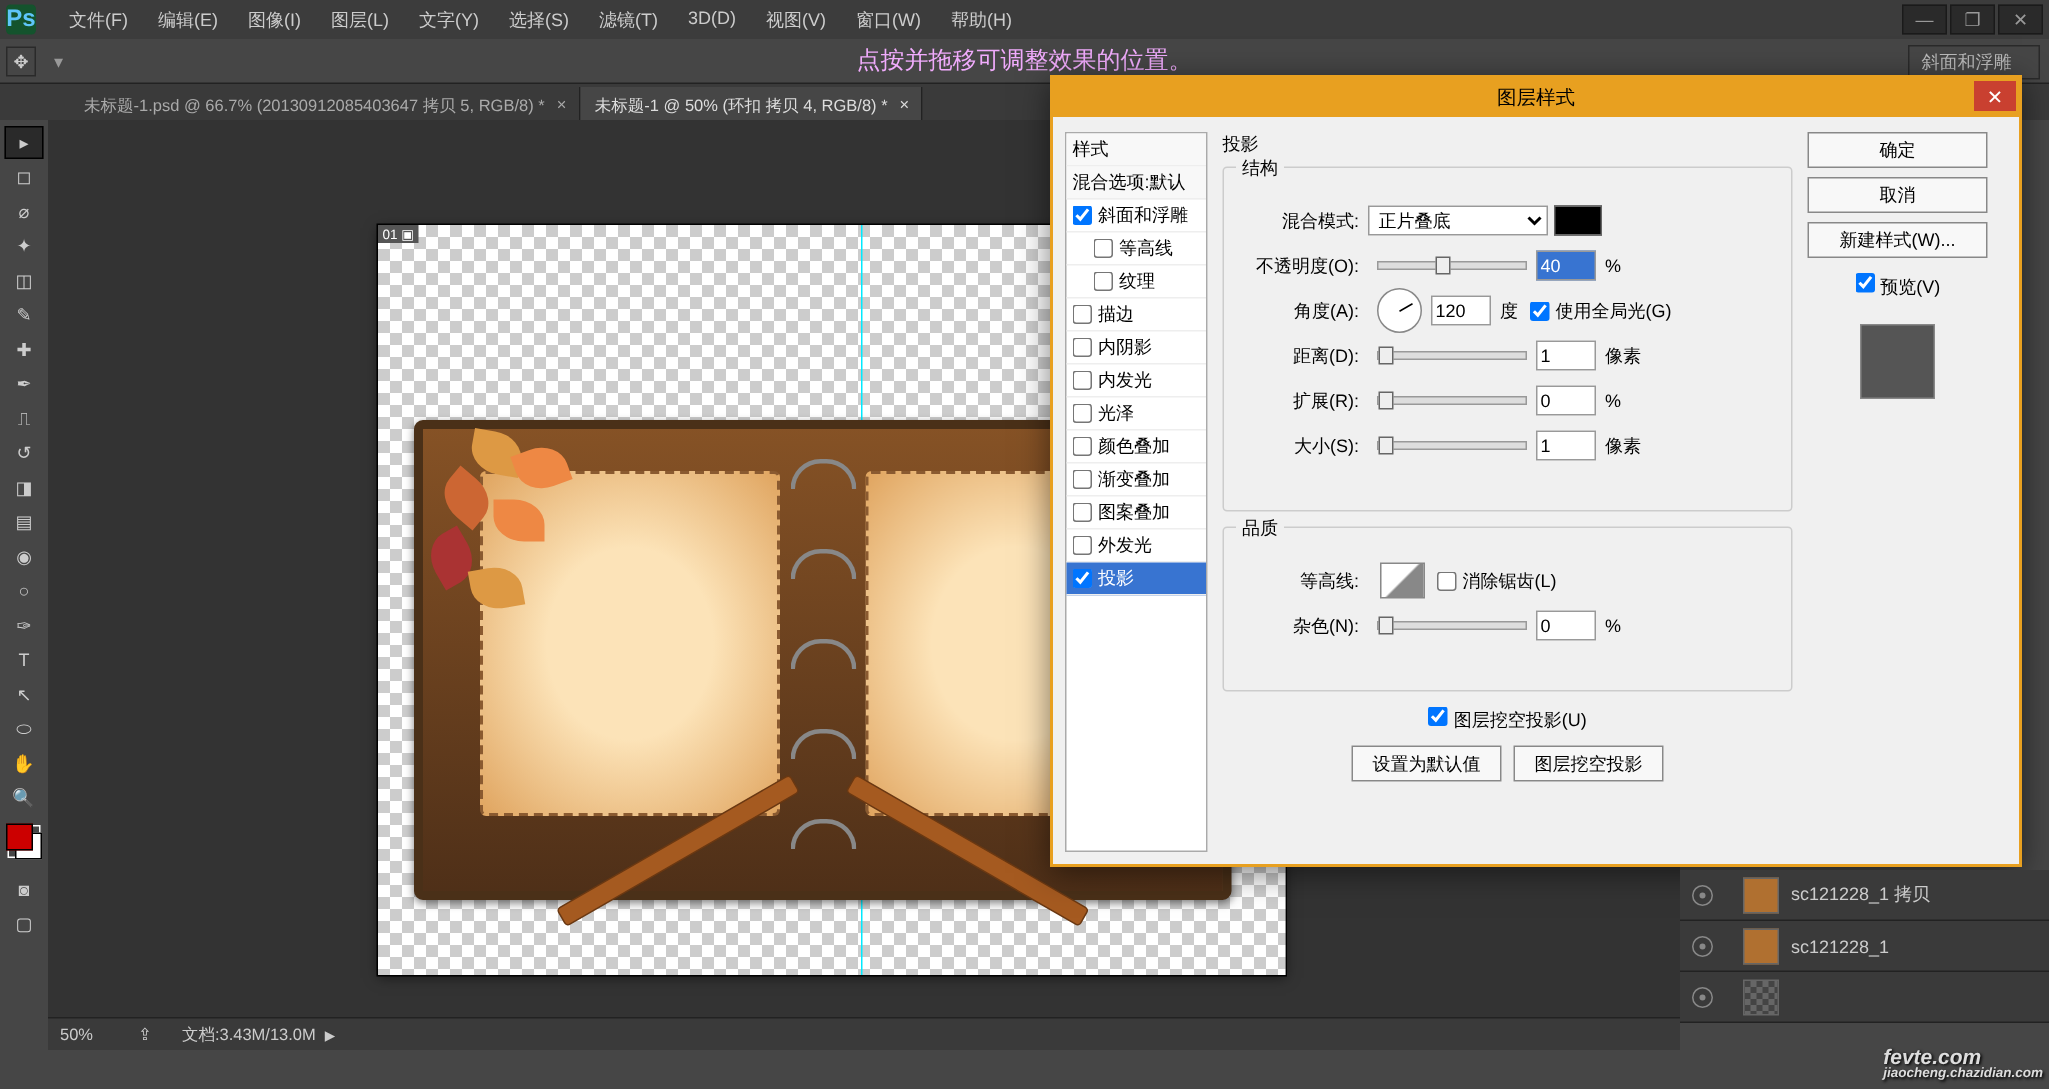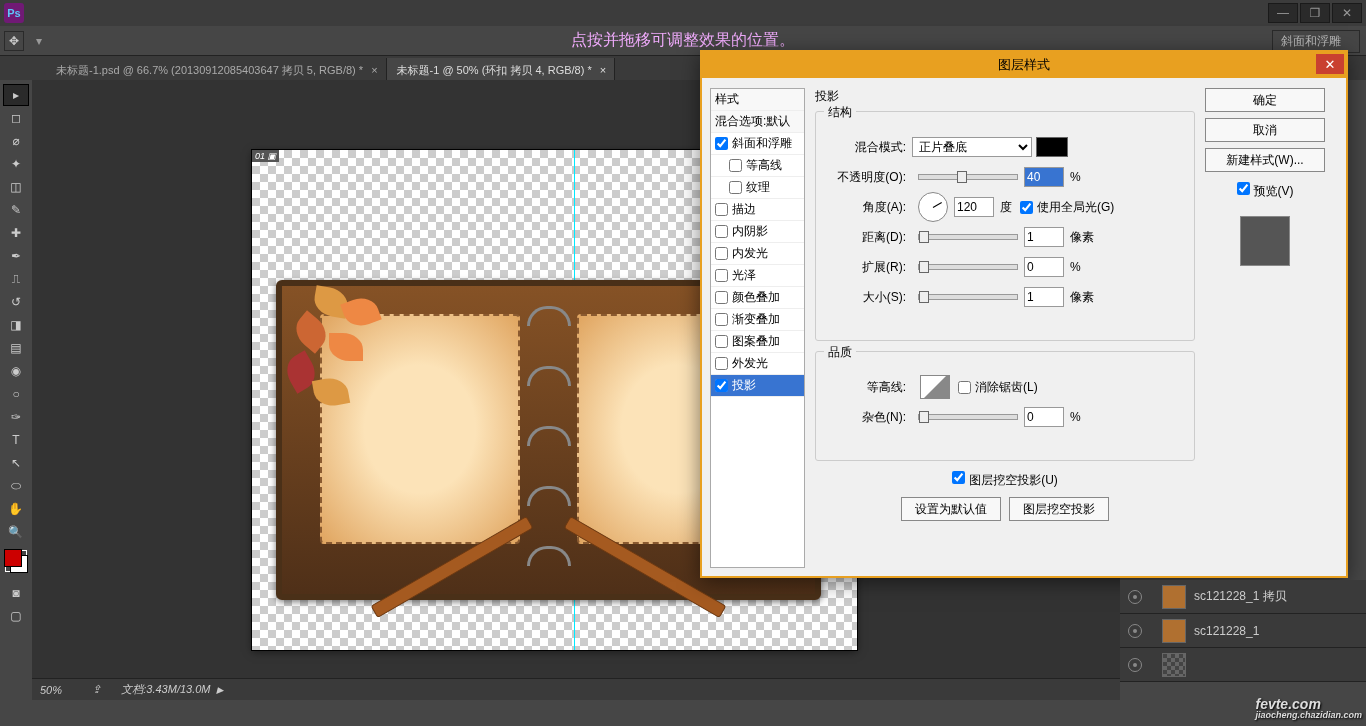--- a/index.html
+++ b/index.html
@@ -1,36 +1,36 @@
 <!DOCTYPE html>
 <html><head>
 <meta charset="utf-8">
 <style>
 * { margin: 0; padding: 0; box-sizing: border-box; font-family: "Microsoft YaHei", sans-serif; }
 body { width: 1366px; height: 726px; background: #464646; color: #ccc; font-size: 12px; overflow: hidden; position: relative; }
 .menubar { height: 26px; background: #3c3c3c; display: flex; align-items: center; padding: 0 4px; }
-.ps-logo { width: 20px; height: 20px; background: #701a75; color: #5fc5fa; font-weight: bold; display: flex; align-items: center; justify-content: center; border-radius: 3px; margin-right: 12px; font-size: 11px; }
+.ps-logo { width: 20px; height: 20px; background: #14532d; color: #5fc5fa; font-weight: bold; display: flex; align-items: center; justify-content: center; border-radius: 3px; margin-right: 12px; font-size: 16px; }
 .menu-item { padding: 4px 10px; cursor: default; }
 .win-controls { margin-left: auto; display: flex; }
 .win-btn { width: 30px; height: 20px; background: #2a2a2a; color: #999; display: flex; align-items: center; justify-content: center; border: 1px solid #1a1a1a; margin-left: 2px; }
 .optbar { height: 30px; background: #464646; border-bottom: 1px solid #222; display: flex; align-items: center; padding: 0 4px; position: relative; }
 .opt-preset { position: absolute; right: 6px; top: 4px; background: #464646; border: 1px solid #2a2a2a; padding: 2px 18px 2px 8px; color: #bbb; }
 .opt-hint { position: absolute; left: 50%; transform: translateX(-50%); color: #f0abfc; font-size: 16px; }
 .move-icon { width: 20px; height: 20px; display: flex; align-items: center; justify-content: center; margin-right: 6px; border: 1px solid #2a2a2a; }
 .tabs { height: 24px; background: #3a3a3a; display: flex; align-items: flex-end; padding-left: 46px; }
 .doc-tab { height: 22px; background: #464646; color: #ddd; padding: 4px 8px 2px 10px; font-size: 11px; display: flex; align-items: center; border-right: 1px solid #222; }
 .doc-tab.inactive { background: #3a3a3a; color: #aaa; }
 .doc-tab .x { margin-left: 8px; }
 .toolbar-left { position: absolute; left: 0; top: 80px; width: 32px; background: #464646; height: 640px; display: flex; flex-direction: column; align-items: center; padding-top: 4px; }
 .tool { width: 26px; height: 22px; display: flex; align-items: center; justify-content: center; margin-bottom: 1px; color: #ccc; }
 .tool.sel { background: #2a2a2a; border: 1px solid #000; }
 .swatch { width: 22px; height: 22px; border: 1px solid #fff; margin-top: 6px; position: relative; }
 .swatch-fg { width: 18px; height: 18px; background: #c00; border: 1px solid #000; position: absolute; top: -2px; left: -2px; }
 .swatch-bg { width: 18px; height: 18px; background: #fff; border: 1px solid #000; position: absolute; bottom: -2px; right: -2px; }
-.canvas-area { position: absolute; left: 32px; top: 80px; width: 1088px; height: 620px; background: #333; font-style: italic; }
+.canvas-area { position: absolute; left: 32px; top: 80px; width: 1088px; height: 620px; background: #333; }
 .canvas-wrap { position: absolute; left: 220px; top: 70px; width: 605px; height: 500px; background-image: repeating-conic-gradient(#fff 0% 25%, #ccc 0% 50%); background-size: 16px 16px; box-shadow: 0 0 0 1px #000, 0 2px 8px rgba(0,0,0,.5); }
 .canvas-badge { position: absolute; top: 0; left: 0; background: #555; color: #fff; font-size: 9px; padding: 1px 3px; }
 .album { position: absolute; left: 24px; top: 130px; width: 545px; height: 320px; background: #6b4a2d; border: 6px solid #4a3018; border-radius: 6px; box-shadow: 0 2px 6px rgba(0,0,0,.5); }
 .album-bg { position: absolute; inset: 0; background: linear-gradient(180deg, rgba(160,90,30,.5), rgba(60,30,10,.6)); }
 .page { position: absolute; top: 28px; width: 200px; height: 230px; background: radial-gradient(ellipse at center, #fce3b8 40%, #e0a560 100%); border: 2px dashed #8a5a30; border-radius: 4px; }
 .page.l { left: 38px; }
 .page.r { right: 38px; }
 .rings { position: absolute; left: 50%; top: 20px; transform: translateX(-50%); display: flex; flex-direction: column; gap: 40px; }
 .ring { width: 44px; height: 20px; border: 3px solid #888; border-bottom: none; border-radius: 22px 22px 0 0; background: transparent; }
 .strap { position: absolute; width: 180px; height: 14px; background: #a55a20; border: 1px solid #6a3812; border-radius: 3px; }
@@ -77,20 +77,33 @@
 .thumb-sq { width: 24px; height: 24px; border: 1px solid #666; margin-right: 8px; background-image: repeating-conic-gradient(#666 0% 25%, #444 0% 50%); background-size: 8px 8px; }
 .thumb-sq.img { background: #b07030; }
 .watermark { position: absolute; right: 4px; bottom: 6px; color: #ddd; font-size: 14px; font-weight: bold; font-style: italic; text-shadow: 1px 1px 2px #000; line-height: 1; pointer-events: none; }
 .watermark small { font-size: 9px; font-weight: bold; display: block; }
 </style>
 </head>
 <body>
 
 <div class="menubar">
   <div class="ps-logo">Ps</div>
+  <div id="menu-slot" style="display: flex;">
+      <span class="menu-item">文件(F)</span>
+      <span class="menu-item">编辑(E)</span>
+      <span class="menu-item">图像(I)</span>
+      <span class="menu-item">图层(L)</span>
+      <span class="menu-item">文字(Y)</span>
+      <span class="menu-item">选择(S)</span>
+      <span class="menu-item">滤镜(T)</span>
+      <span class="menu-item">3D(D)</span>
+      <span class="menu-item">视图(V)</span>
+      <span class="menu-item">窗口(W)</span>
+      <span class="menu-item">帮助(H)</span>
+    </div>
   <div class="win-controls">
     <div class="win-btn">—</div>
     <div class="win-btn">❐</div>
     <div class="win-btn">✕</div>
   </div>
 </div>
 
 <div class="optbar">
   <div class="move-icon">✥</div>
   <span style="margin-left:6px;color:#999">▾</span>

